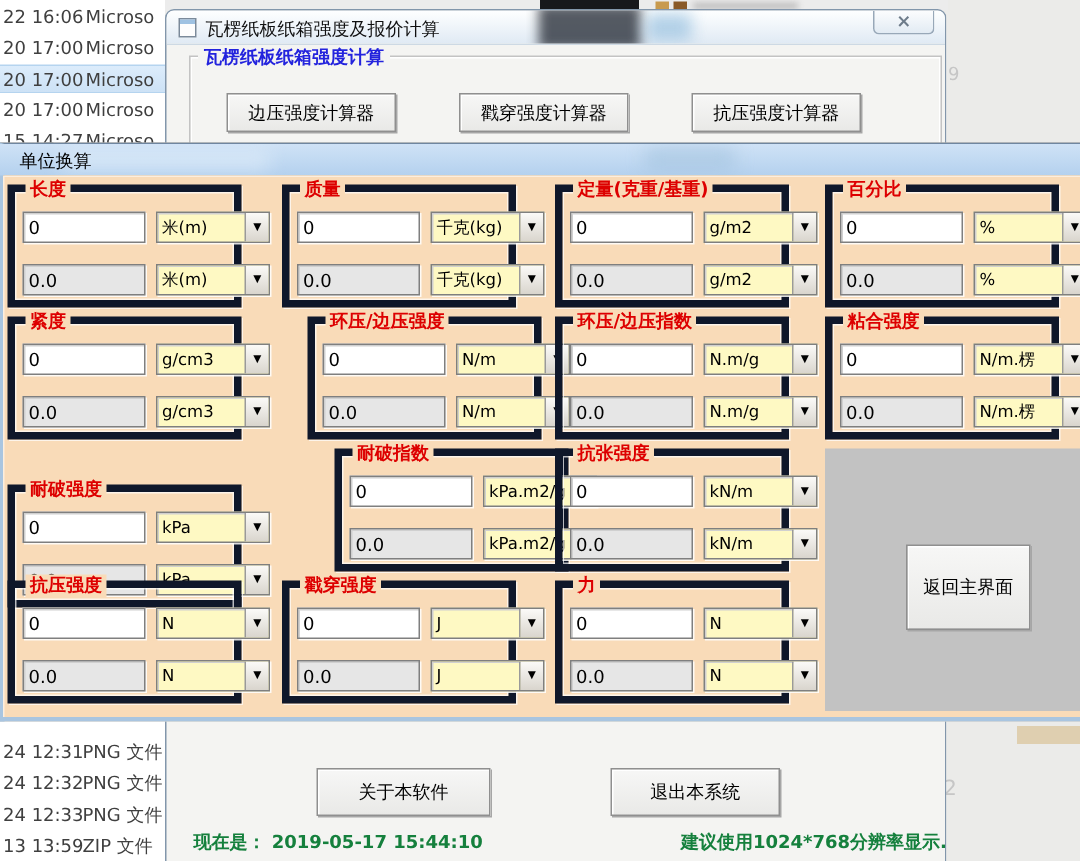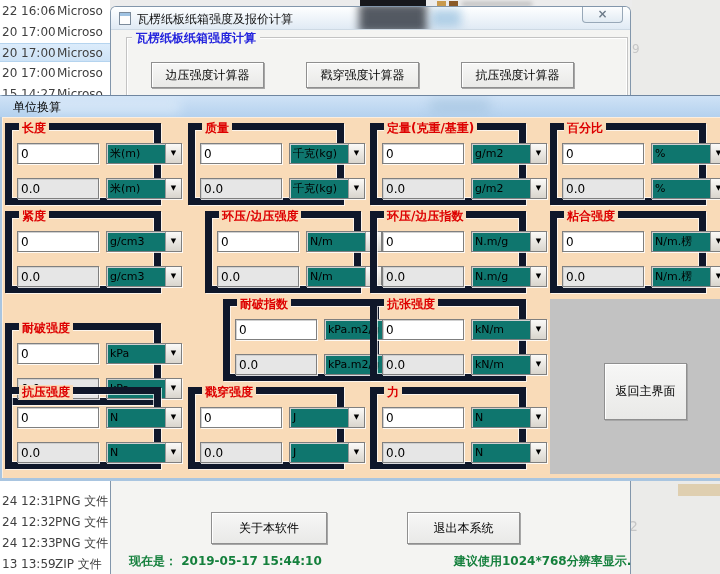--- a/index.html
+++ b/index.html
@@ -85,40 +85,40 @@
   #dlg-titlebar {
     position:absolute; left:-3px; top:0; width:740px; height:21px;
     background:linear-gradient(#cfe2f6,#b4d1ee); overflow:hidden;
   }
   .dlg-patch { position:absolute; filter:blur(6px); opacity:.5; }
   #dlg-title-text { position:absolute; left:13px; top:3px; color:#000; }
   #dlg-content { position:absolute; left:-1px; top:21px; width:736px; height:361px; background:#f9dbb8; box-shadow:inset 1px 1px 0 #fdeedd; }
 
   .frame {
     position:absolute; width:156px; height:82px;
-    border:7px solid #0f172a;
+    border:5px solid #0f172a;
     box-shadow:inset 0 0 0 1px rgba(255,255,255,.7), 1px 1px 0 rgba(255,255,255,.7);
   }
   .legend {
     position:absolute; top:-9px; left:7px; padding:0 3px; background:#f9dbb8;
     color:#dd0000; font-weight:bold; font-size:12px; line-height:15px; white-space:nowrap;
   }
   .tb {
     position:absolute; width:82px; height:21px;
     border:1px solid #7f7f7f; background:#fff;
     box-shadow:inset 1px 1px 0 #d0d0d0, 1px 1px 0 rgba(255,255,255,.85);
     font-size:12px; line-height:19px; padding:0 0 0 3px;
     font-family:"DejaVu Sans","Liberation Sans",sans-serif; color:#000;
   }
   .tb.ro { background:#e6e6e6; }
   .tb.r1 { left:5px; top:13px; }
   .tb.r2 { left:5px; top:48px; }
   .combo {
     position:absolute; width:76px; height:21px;
-    border:1px solid #7f7f7f; background:#0f766e;
+    border:1px solid #7f7f7f; background:#fef9c3;
     box-shadow:inset 1px 1px 0 #d0d0d0, 1px 1px 0 rgba(255,255,255,.85);
     font-size:11px; line-height:19px; padding-left:3px; white-space:nowrap; overflow:hidden;
   }
   .combo.r1 { left:94px; top:13px; }
   .combo.r2 { left:94px; top:48px; }
   .cbtn {
     position:absolute; right:0; top:0; width:16px; height:19px;
     background:linear-gradient(#fbfaf8,#d9d5cd);
     border-left:1px solid #9a9a9a;
     text-align:center; font-size:7px; line-height:19px; color:#000;

